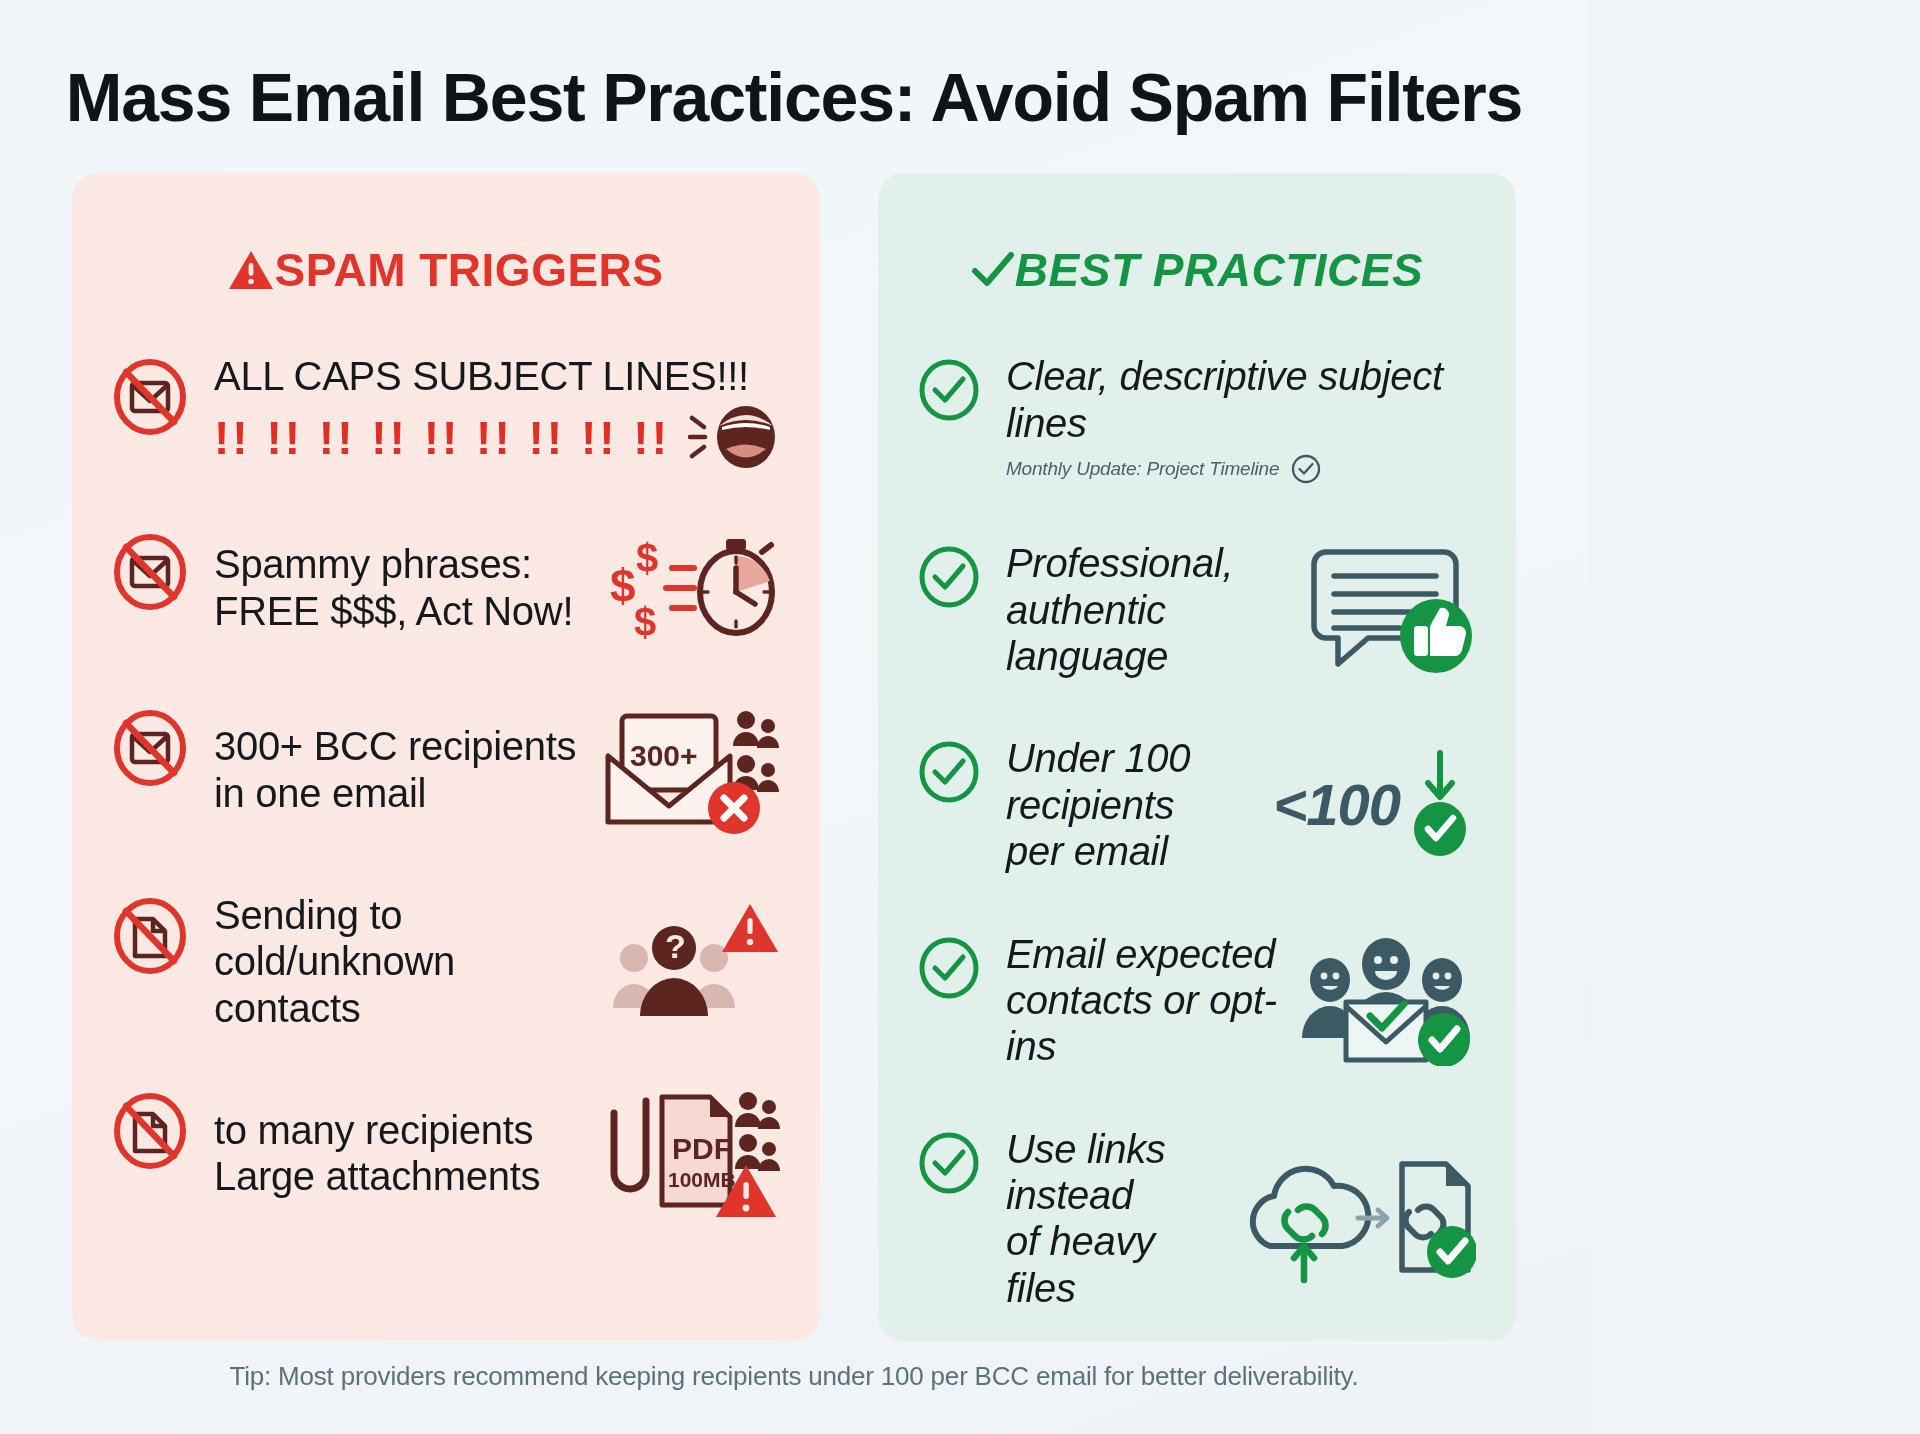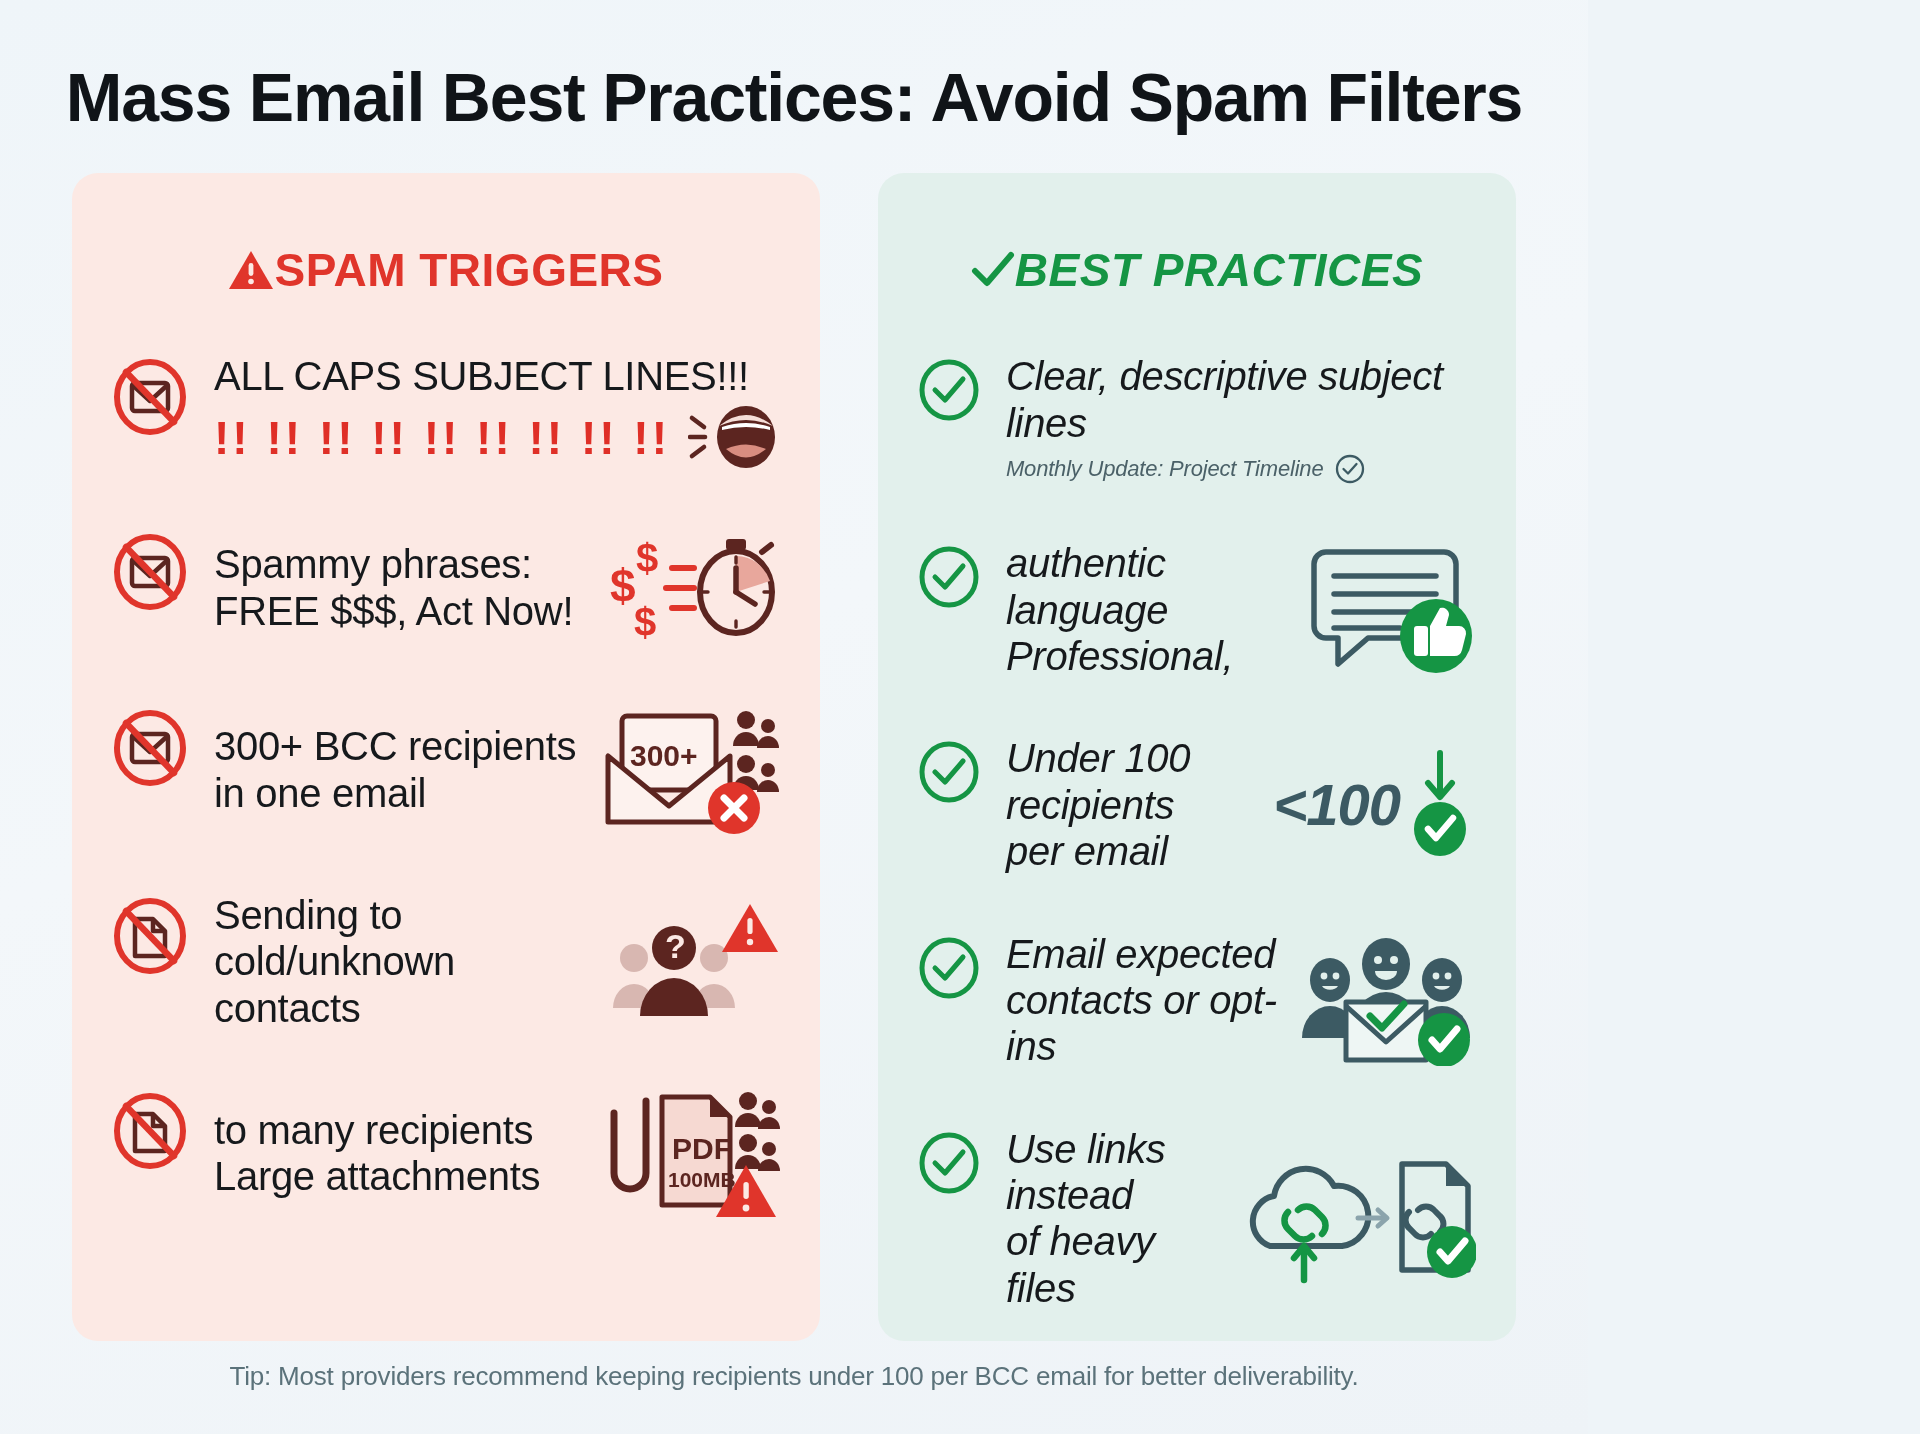--- a/index.html
+++ b/index.html
@@ -79,21 +79,21 @@
   .row .txtcol{ flex:1 1 auto; }
   .row .artcol{ flex:0 0 auto; display:flex; align-items:center; }
 
   .txt{
     font-size:40px;
     line-height:1.16;
     color:#16191c;
     letter-spacing:-0.3px;
   }
   .subtxt{
-    font-size:22px;
+    font-size:19px;
     color:#4b6168;
     margin-top:8px;
     display:flex;
     align-items:center;
     gap:12px;
     letter-spacing:-0.2px;
   }
 
   
   .bangs{
@@ -374,22 +374,22 @@
 
       <div class="row">
         <div class="lead">
           <svg width="62" height="62" viewBox="0 0 62 62">
             <ellipse cx="31" cy="31" rx="27" ry="28" fill="none" stroke="#159544" stroke-width="5"></ellipse>
             <path d="M17 31 L27 41 L45 20" fill="none" stroke="#159544" stroke-width="5" stroke-linecap="round" stroke-linejoin="round"></path>
           </svg>
         </div>
         <div class="body">
           <div class="txtcol">
+            <div class="txt">Professional,</div>
             <div class="txt">authentic language</div>
-            <div class="txt">Professional,</div>
           </div>
           <div class="artcol">
             <svg width="172" height="128" viewBox="0 0 172 128">
               <path d="M10 18 a12 12 0 0 1 12 -12 h118 a12 12 0 0 1 12 12 v62 a12 12 0 0 1 -12 12 h-76 L34 118 v-26 h-12 a12 12 0 0 1 -12 -12 Z" fill="none" stroke="#3c5a63" stroke-width="5.5" stroke-linejoin="round"></path>
               <g stroke="#3c5a63" stroke-width="5.5" stroke-linecap="round">
                 <line x1="30" y1="30" x2="132" y2="30"></line>
                 <line x1="30" y1="48" x2="132" y2="48"></line>
                 <line x1="30" y1="66" x2="112" y2="66"></line>
                 <line x1="30" y1="82" x2="96" y2="82"></line>
               </g>

